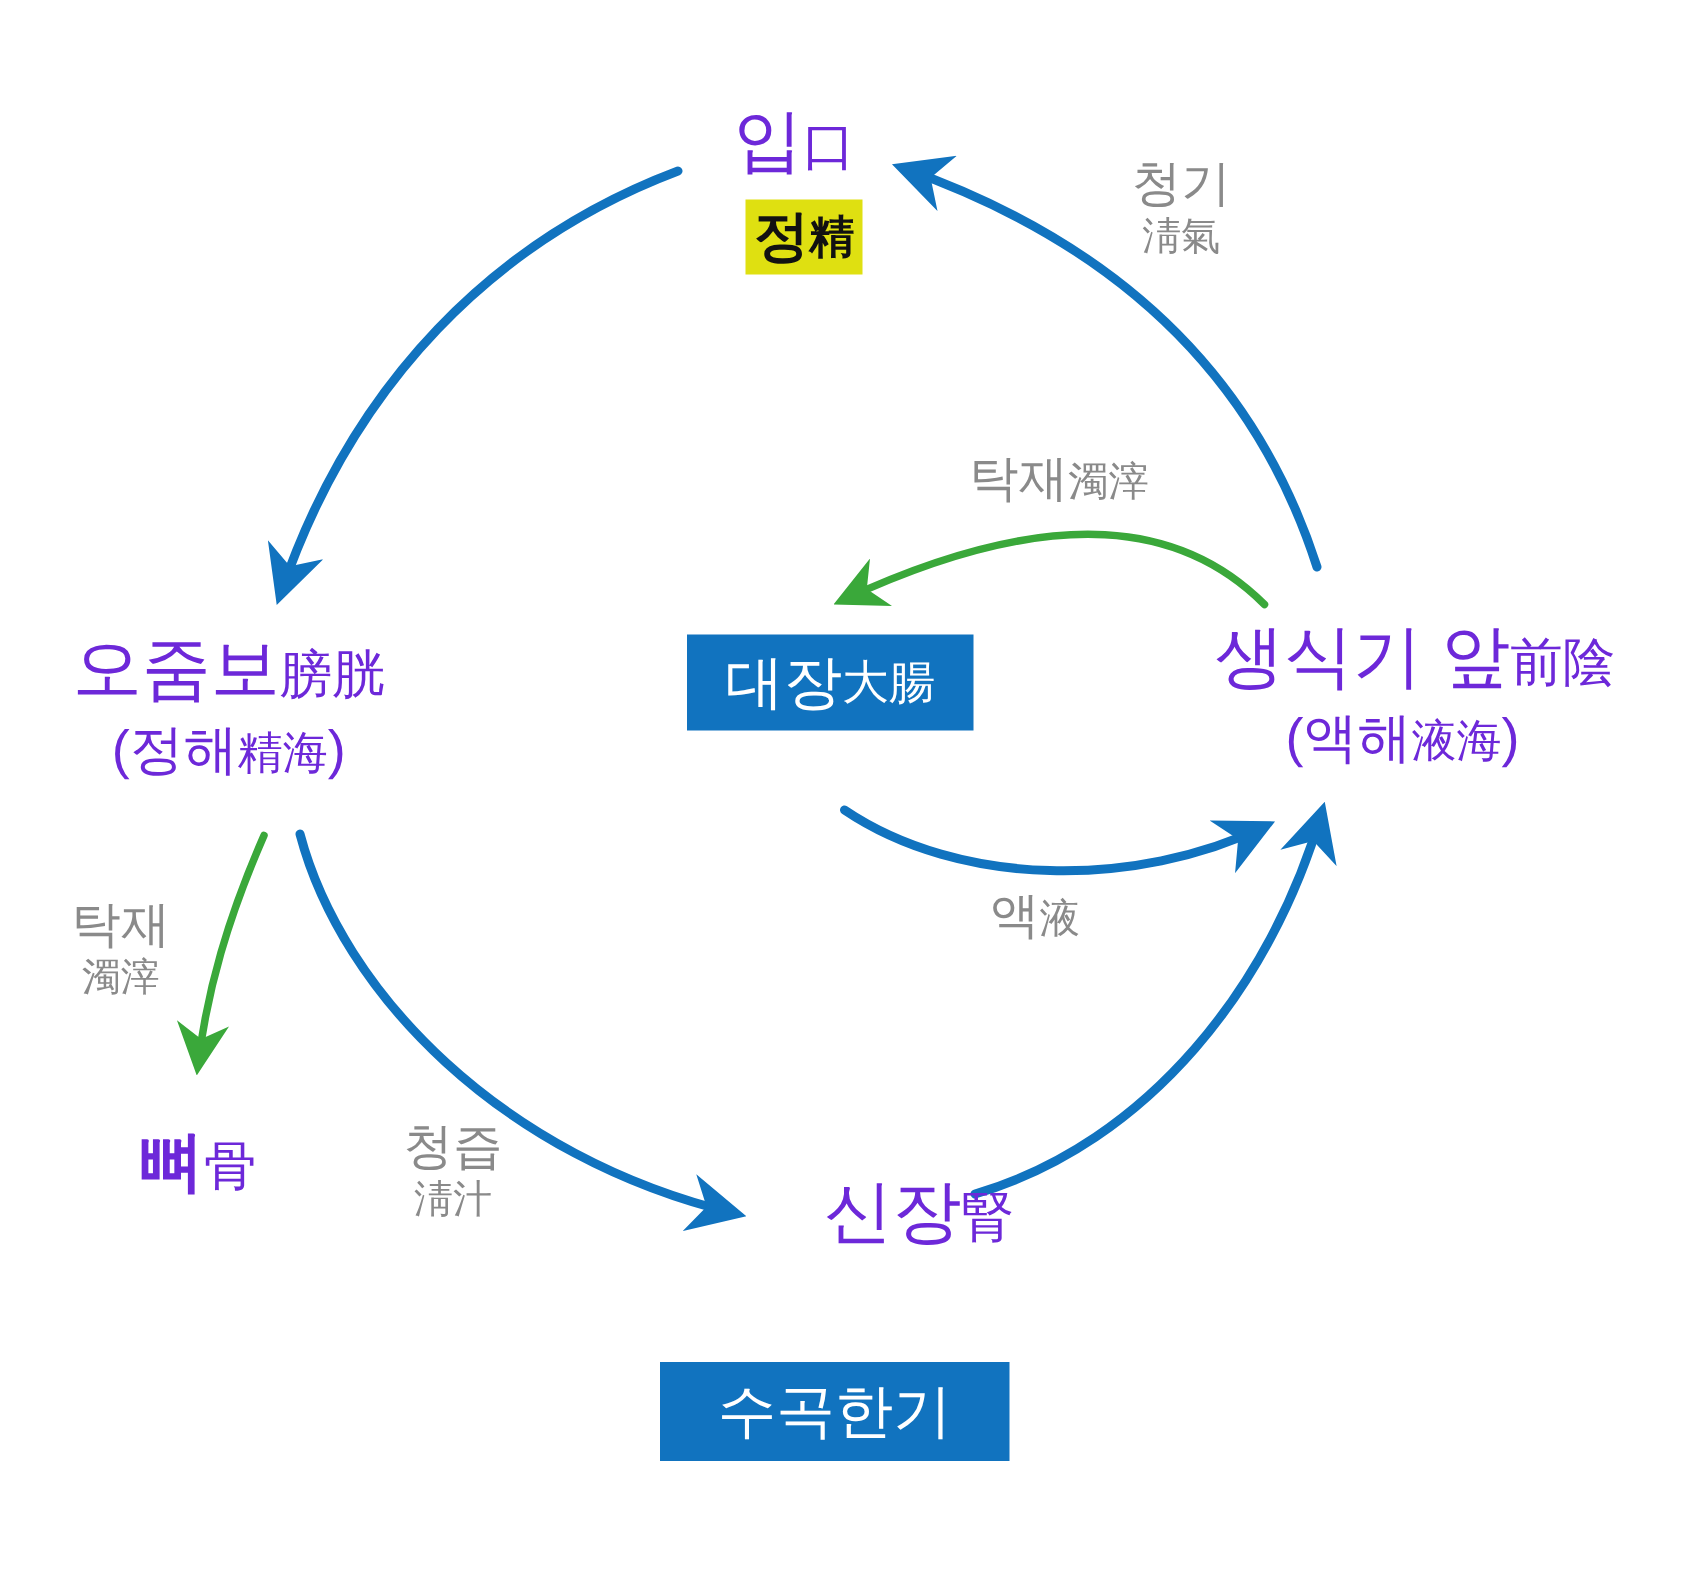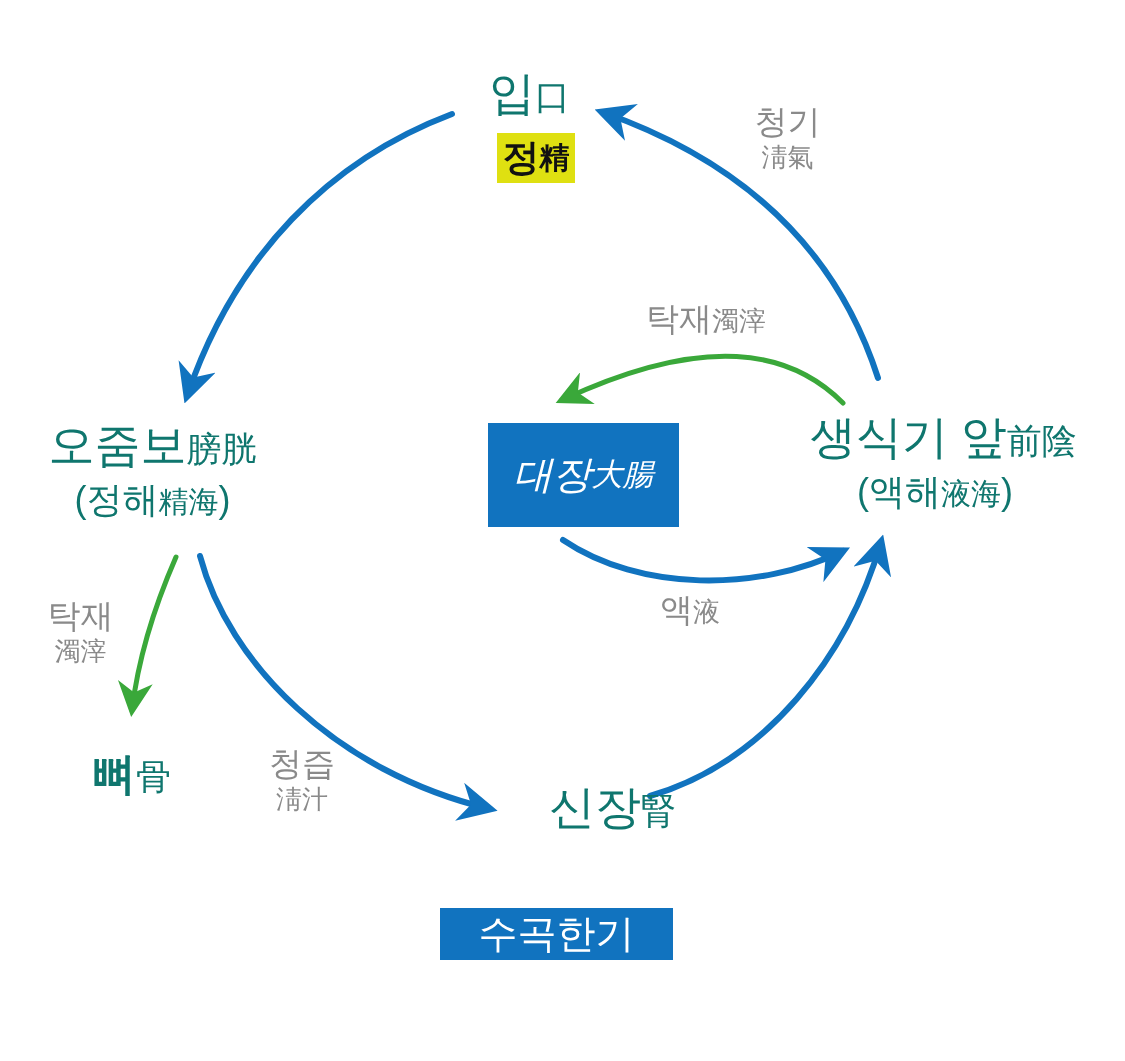--- a/index.html
+++ b/index.html
@@ -10,21 +10,21 @@
     font-family:"Liberation Sans","DejaVu Sans",sans-serif;
     overflow:hidden;
   }
   svg.arrows{position:absolute;left:0;top:0;width:1125px;height:1061px;}
   .arrow-blue{stroke:var(--blue);stroke-width:6;fill:none;stroke-linecap:round;}
   .arrow-green{stroke:var(--green);stroke-width:5;fill:none;stroke-linecap:round;}
   .head-blue{fill:var(--blue);}
   .head-green{fill:var(--green);}
 
   .abs{position:absolute;white-space:nowrap;}
-  .black{color:#0f766e;}
+  .black{color:#6d28d9;}
   .gray{color:var(--gray);}
 
   .ko-xl{font-size:46px;}
   .ko-lg{font-size:36px;}
   .hanja-xl{font-size:35px;}
   .hanja-lg{font-size:30px;}
 
   .edge-label{text-align:center;line-height:1.18;}
   .edge-ko{font-size:33px;}
   .edge-hanja{font-size:26px;}
@@ -101,21 +101,21 @@
 
   <div class="abs black node-two-line" style="left:810px;top:407px;width:250px;">
     <div>
       <span class="ko-xl">생식기 앞</span><span class="hanja-xl">前陰</span>
     </div>
     <div>
       <span class="ko-lg">(액해</span><span class="hanja-lg">液海</span><span class="ko-lg">)</span>
     </div>
   </div>
 
-  <div class="box" style="left:488px;top:423px;width:191px;height:104px;font-style:italic;">
+  <div class="box" style="left:458px;top:423px;width:191px;height:64px;">
     <span class="ko-box">대장</span>
       <span class="hanja-box">大腸</span>
   </div>
 
   <div class="abs gray" style="left:660px;top:588px;">
     <span class="edge-ko">액</span><span class="edge-hanja-inline">液</span>
   </div>
 
   <div class="abs gray edge-label" style="left:38px;top:597px;width:85px;">
     <div class="edge-ko">탁재</div>
@@ -128,17 +128,17 @@
   </div>
 
   <div class="abs black" style="left:92px;top:745px;">
     <span class="bone-ko">뼈</span><span class="hanja-xl">骨</span>
   </div>
 
   <div class="abs black" style="left:507px;top:777px;margin-left:42px;">
     <span class="ko-xl">신장</span><span class="hanja-xl">腎</span>
   </div>
 
-  <div class="box" style="left:440px;top:908px;width:233px;height:52px;">
+  <div class="box" style="left:440px;top:908px;width:233px;height:66px;">
     <span class="ko-box">수곡한기</span>
   </div>
 
 </div>
 
 </body></html>

